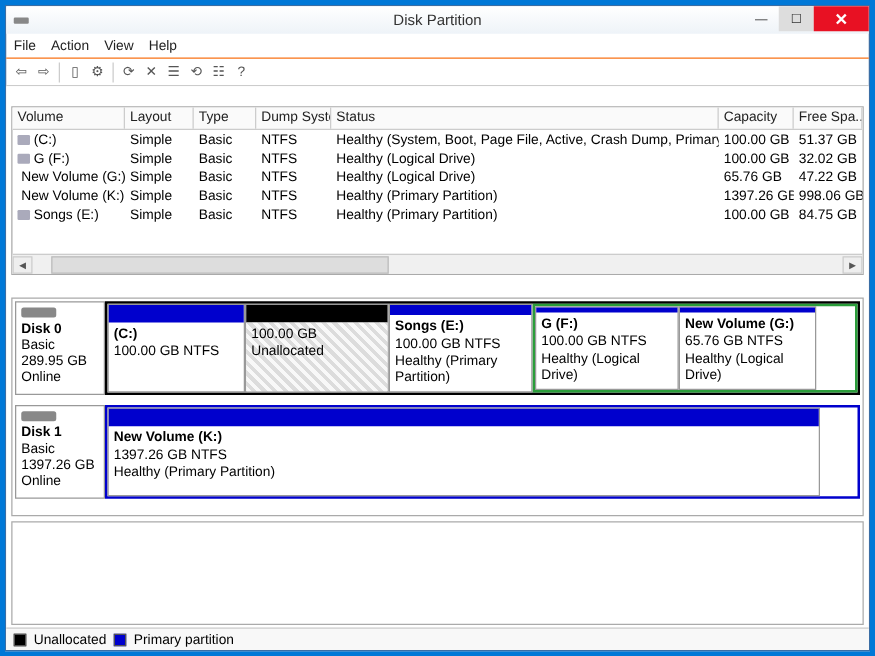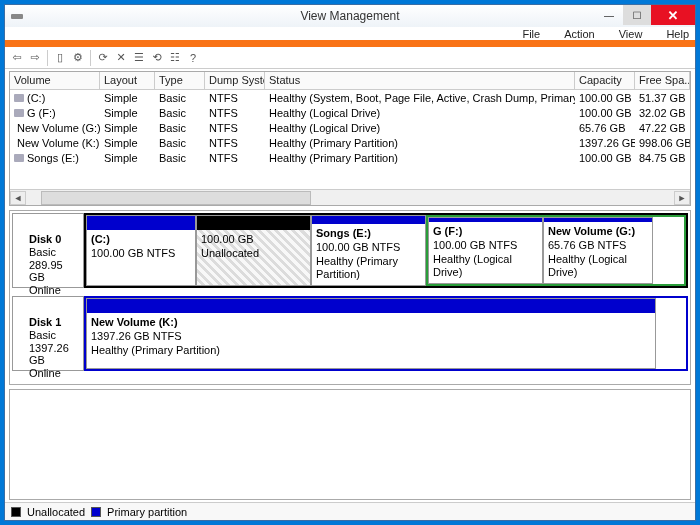--- a/index.html
+++ b/index.html
@@ -5,46 +5,46 @@
 * { box-sizing: border-box; margin: 0; padding: 0; font-family: "Segoe UI", Tahoma, sans-serif; font-size: 11px; }
 body { background: #0078d7; width: 700px; height: 525px; overflow: hidden; }
 .window { position: absolute; left: 4px; top: 4px; right: 4px; bottom: 4px; background: #fff; border: 1px solid #3a6ea5; display: flex; flex-direction: column; }
 .titlebar { height: 22px; background: linear-gradient(#fff,#eef3f8); display: flex; align-items: center; position: relative; }
 .title-icon { width: 16px; height: 16px; margin: 0 4px; }
 .title-text { position: absolute; left: 0; right: 0; text-align: center; font-size: 12px; color: #333; pointer-events:none;}
 .win-controls { position: absolute; right: 0; top: 0; display: flex; height: 20px; }
 .win-btn { width: 28px; height: 20px; display: flex; align-items: center; justify-content: center; font-size: 10px; color:#333;}
 .win-btn.close { background: #e81123; color: #fff; width: 44px; font-size: 13px; font-weight: bold;}
 .win-btn.max { background:#ddd; }
-.menubar { height: 20px; display: flex; align-items: center; gap: 24px; padding: 0 6px; border-bottom:7px solid #f97316;justify-content:flex-end;}
+.menubar { height: 20px; display: flex; align-items: center; gap: 12px; padding: 0 6px; border-bottom:1px solid #f97316;}
 .menubar span { color: #222; }
 .toolbar { height: 22px; display: flex; align-items: center; gap: 2px; padding: 0 4px; border-bottom: 1px solid #ccc; }
 .tb-btn { width: 16px; height: 16px; display:flex; align-items:center; justify-content:center; color:#555;}
 .tb-sep { width:1px; height:16px; background:#ccc; margin:0 2px;}
 .content { flex: 1; display: flex; flex-direction: column; background: #fff; }
-.list-area { border: 1px solid #aaa; margin: 2px 4px; height: 135px; display:flex; flex-direction:column; }
+.list-area { border: 1px solid #aaa; margin: 16px 4px; height: 135px; display:flex; flex-direction:column; }
 .list-header { display: flex; height: 18px; border-bottom: 1px solid #ccc; background:#fafafa;}
 .list-header .col { border-right: 1px solid #ccc; padding: 2px 4px; color:#222; overflow:hidden; white-space:nowrap;}
 .list-body { flex:1; overflow:hidden;}
 .list-row { display: flex; height: 15px; align-items:center;}
 .list-row .col { padding: 0 4px; overflow: hidden; white-space: nowrap; display:flex; align-items:center; gap:3px;}
 .col-volume { width: 90px; }
 .col-layout { width: 55px; }
 .col-type { width: 50px; }
 .col-fs { width: 60px; }
 .col-status { flex: 1; }
 .col-capacity { width: 60px; }
 .col-free { width: 55px; }
 .hscroll { height: 16px; background:#f0f0f0; border-top:1px solid #ccc; display:flex; align-items:center;}
 .hscroll .arrow{width:16px; height:14px; background:#eee; border:1px solid #ccc; display:flex; align-items:center; justify-content:center; font-size:9px; color:#555;}
 .hscroll .track{flex:1; position:relative; height:14px;}
 .hscroll .thumb{position:absolute; left:15px; width:270px; height:14px; background:#ddd; border:1px solid #bbb;}
 .graph-area { border: 1px solid #aaa; margin: 2px 4px; padding: 2px; background:#fff; height: 175px; overflow:hidden;}
 .disk-row { display:flex; margin-bottom: 8px; height:75px;}
-.disk-label { width: 72px; border:1px solid #999; padding:16px; display:flex; flex-direction:column; gap:1px;}
+.disk-label { width: 72px; border:1px solid #999; padding:4px; display:flex; flex-direction:column; gap:1px;}
 .disk-label .dname { font-weight:bold; }
 .disk-icon { width:28px; height:8px; background:#888; border-radius:2px; margin-bottom:2px;}
 .part-strip { flex:1; display:flex; gap:0; border:2px solid #000;}
 .part { border:1px solid #999; display:flex; flex-direction:column; position:relative;}
 .part-header { height:14px; background:#0000cd;}
 .part-header.black{ background:#000;}
 .part-body { flex:1; padding:3px 4px; line-height:1.25;}
 .part-body .pn { font-weight: bold;}
 .hatched .part-body { background: repeating-linear-gradient(45deg,#f8f8f8,#f8f8f8 3px,#dcdcdc 3px,#dcdcdc 6px);}
 .ext-group { border:2px solid #2a9d3a; display:flex; flex:1;}
@@ -57,21 +57,21 @@
 .drive-ico{width:10px;height:8px;background:#aab;border-radius:1px;display:inline-block;}
 </style>
 </head>
 <body>
 
 <div class="window">
   <div class="titlebar">
     <div class="title-icon"><svg viewBox="0 0 16 16">
           <rect x="2" y="6" width="12" height="5" fill="#888" rx="1"></rect>
         </svg></div>
-    <div class="title-text">View Management</div>
+    <div class="title-text">Disk Partition</div>
     <div class="win-controls">
       <div class="win-btn">—</div>
       <div class="win-btn max">☐</div>
       <div class="win-btn close">✕</div>
     </div>
   </div>
 
   <div class="menubar">
     <span>File</span>
     <span>Action</span>

